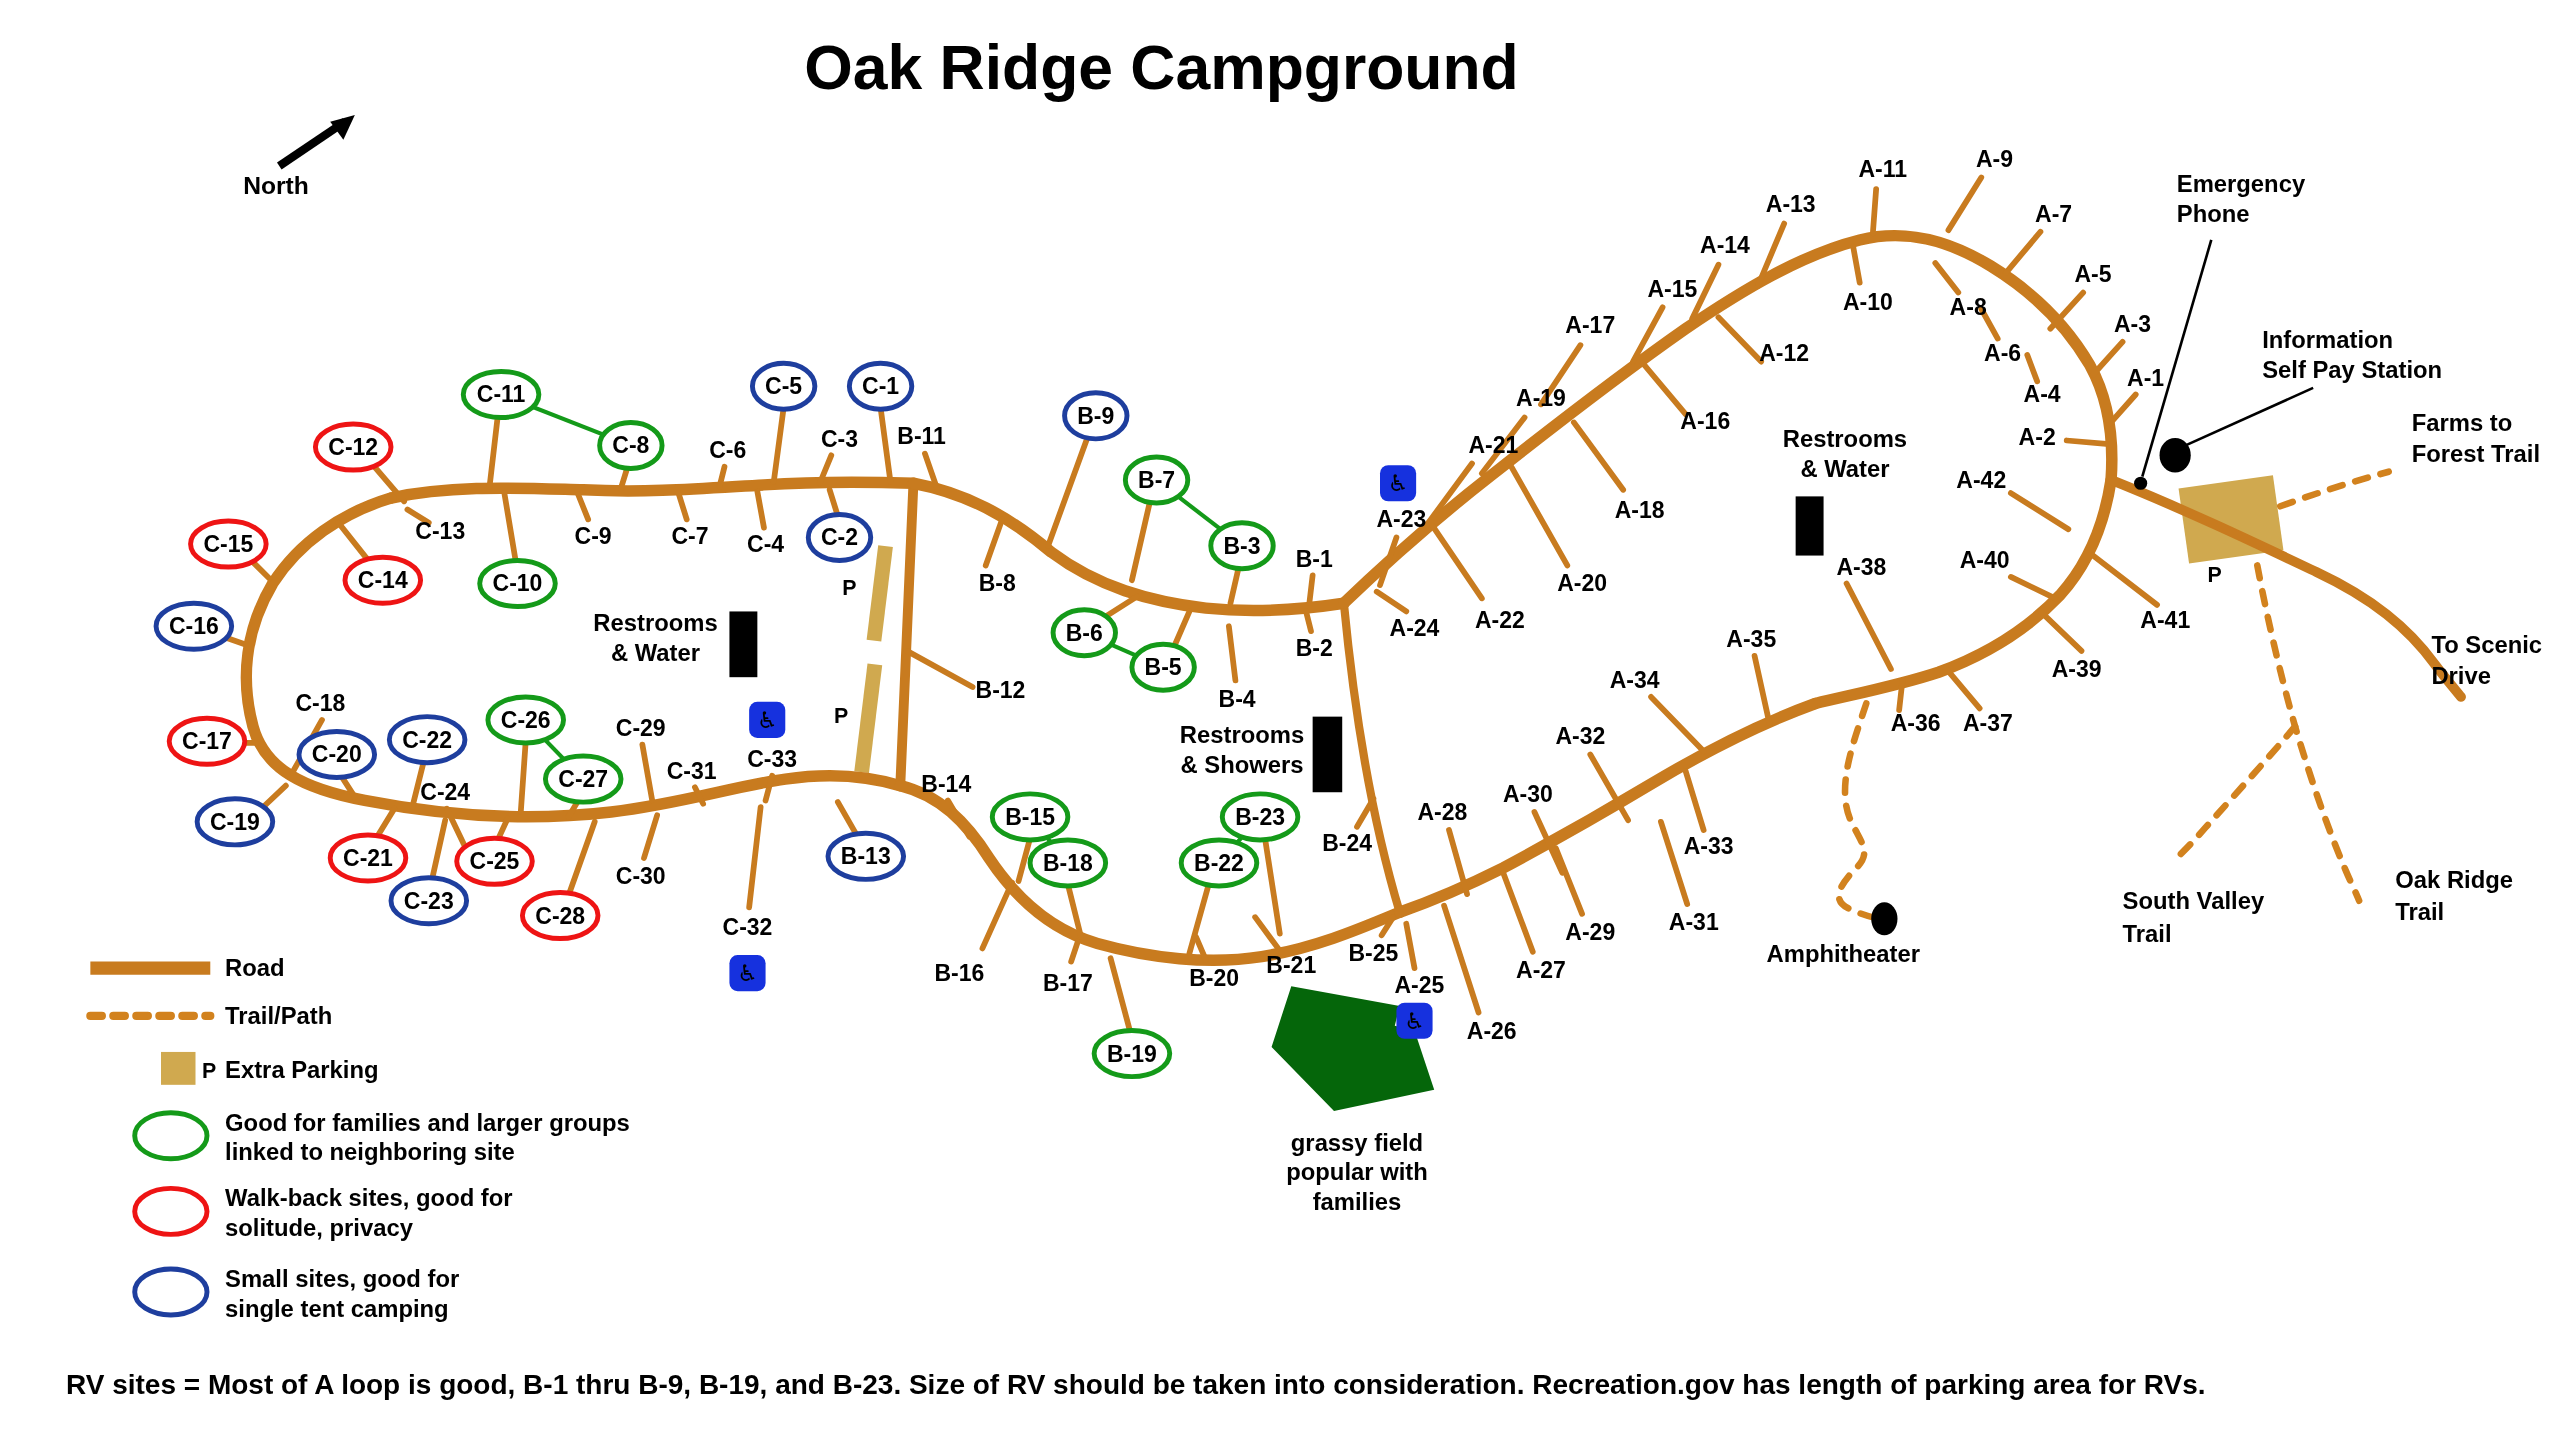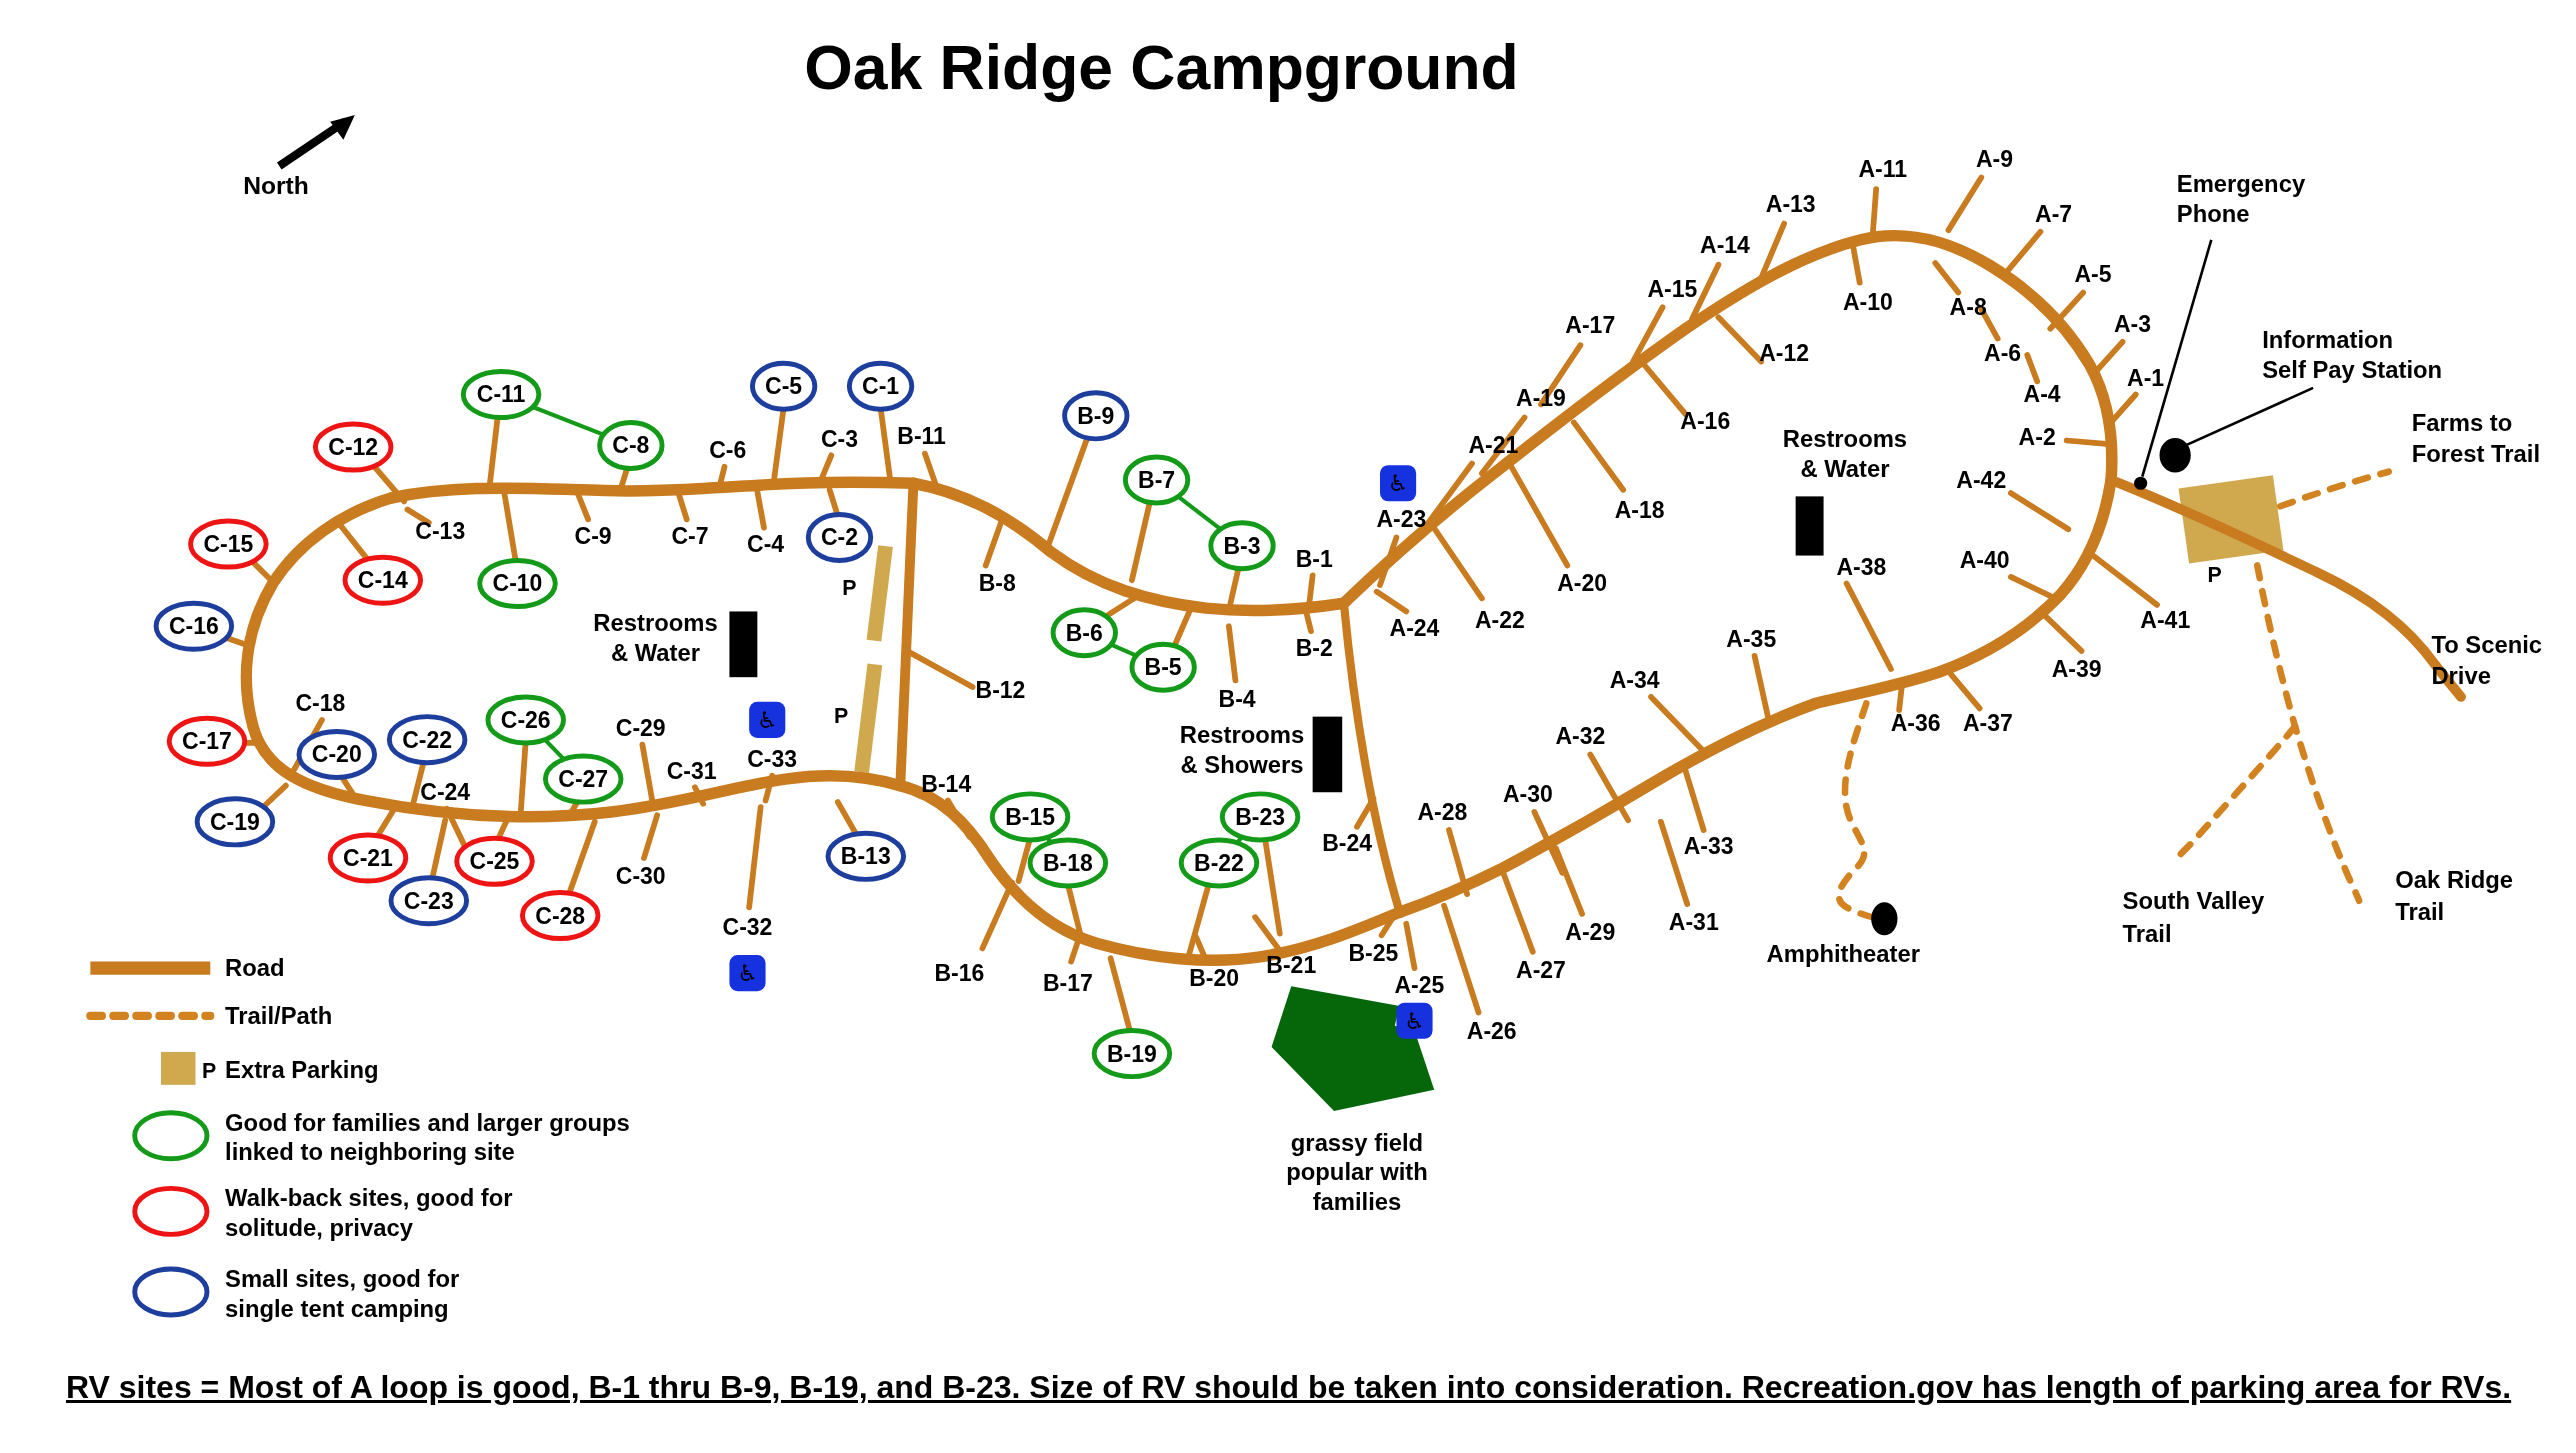--- a/index.html
+++ b/index.html
@@ -7,21 +7,21 @@
          font-family:"Liberation Sans","DejaVu Sans",sans-serif;}
   svg{position:absolute;left:0;top:0;width:2576px;height:1453px;}
   text{font-family:"Liberation Sans","DejaVu Sans",sans-serif;font-weight:bold;fill:#000;}
   .site-label{font-size:14px;}
   .p-label{font-size:13px;}
   .ann-label{font-size:14.5px;}
   .title-text{font-size:38px;}
   .legend-text{font-size:14.5px;}
   .north-text{font-size:15px;}
   #footnote{position:absolute;left:66px;top:1369px;width:2462px;font-weight:bold;
-            font-size:32px;text-decoration:underline;color:#000;white-space:nowrap;}
+            font-size:28px;color:#000;white-space:nowrap;}
 </style>
 </head>
 <body>
 
 <div class="stage">
 
   <svg viewBox="0 0 1568 884" preserveAspectRatio="none">
     <g id="map-layer">
         <rect x="531" y="332" width="9" height="58" fill="#d0a94f" transform="rotate(7 535.5 361)"></rect>
         <text x="517" y="362" class="p-label" text-anchor="middle">P</text>

